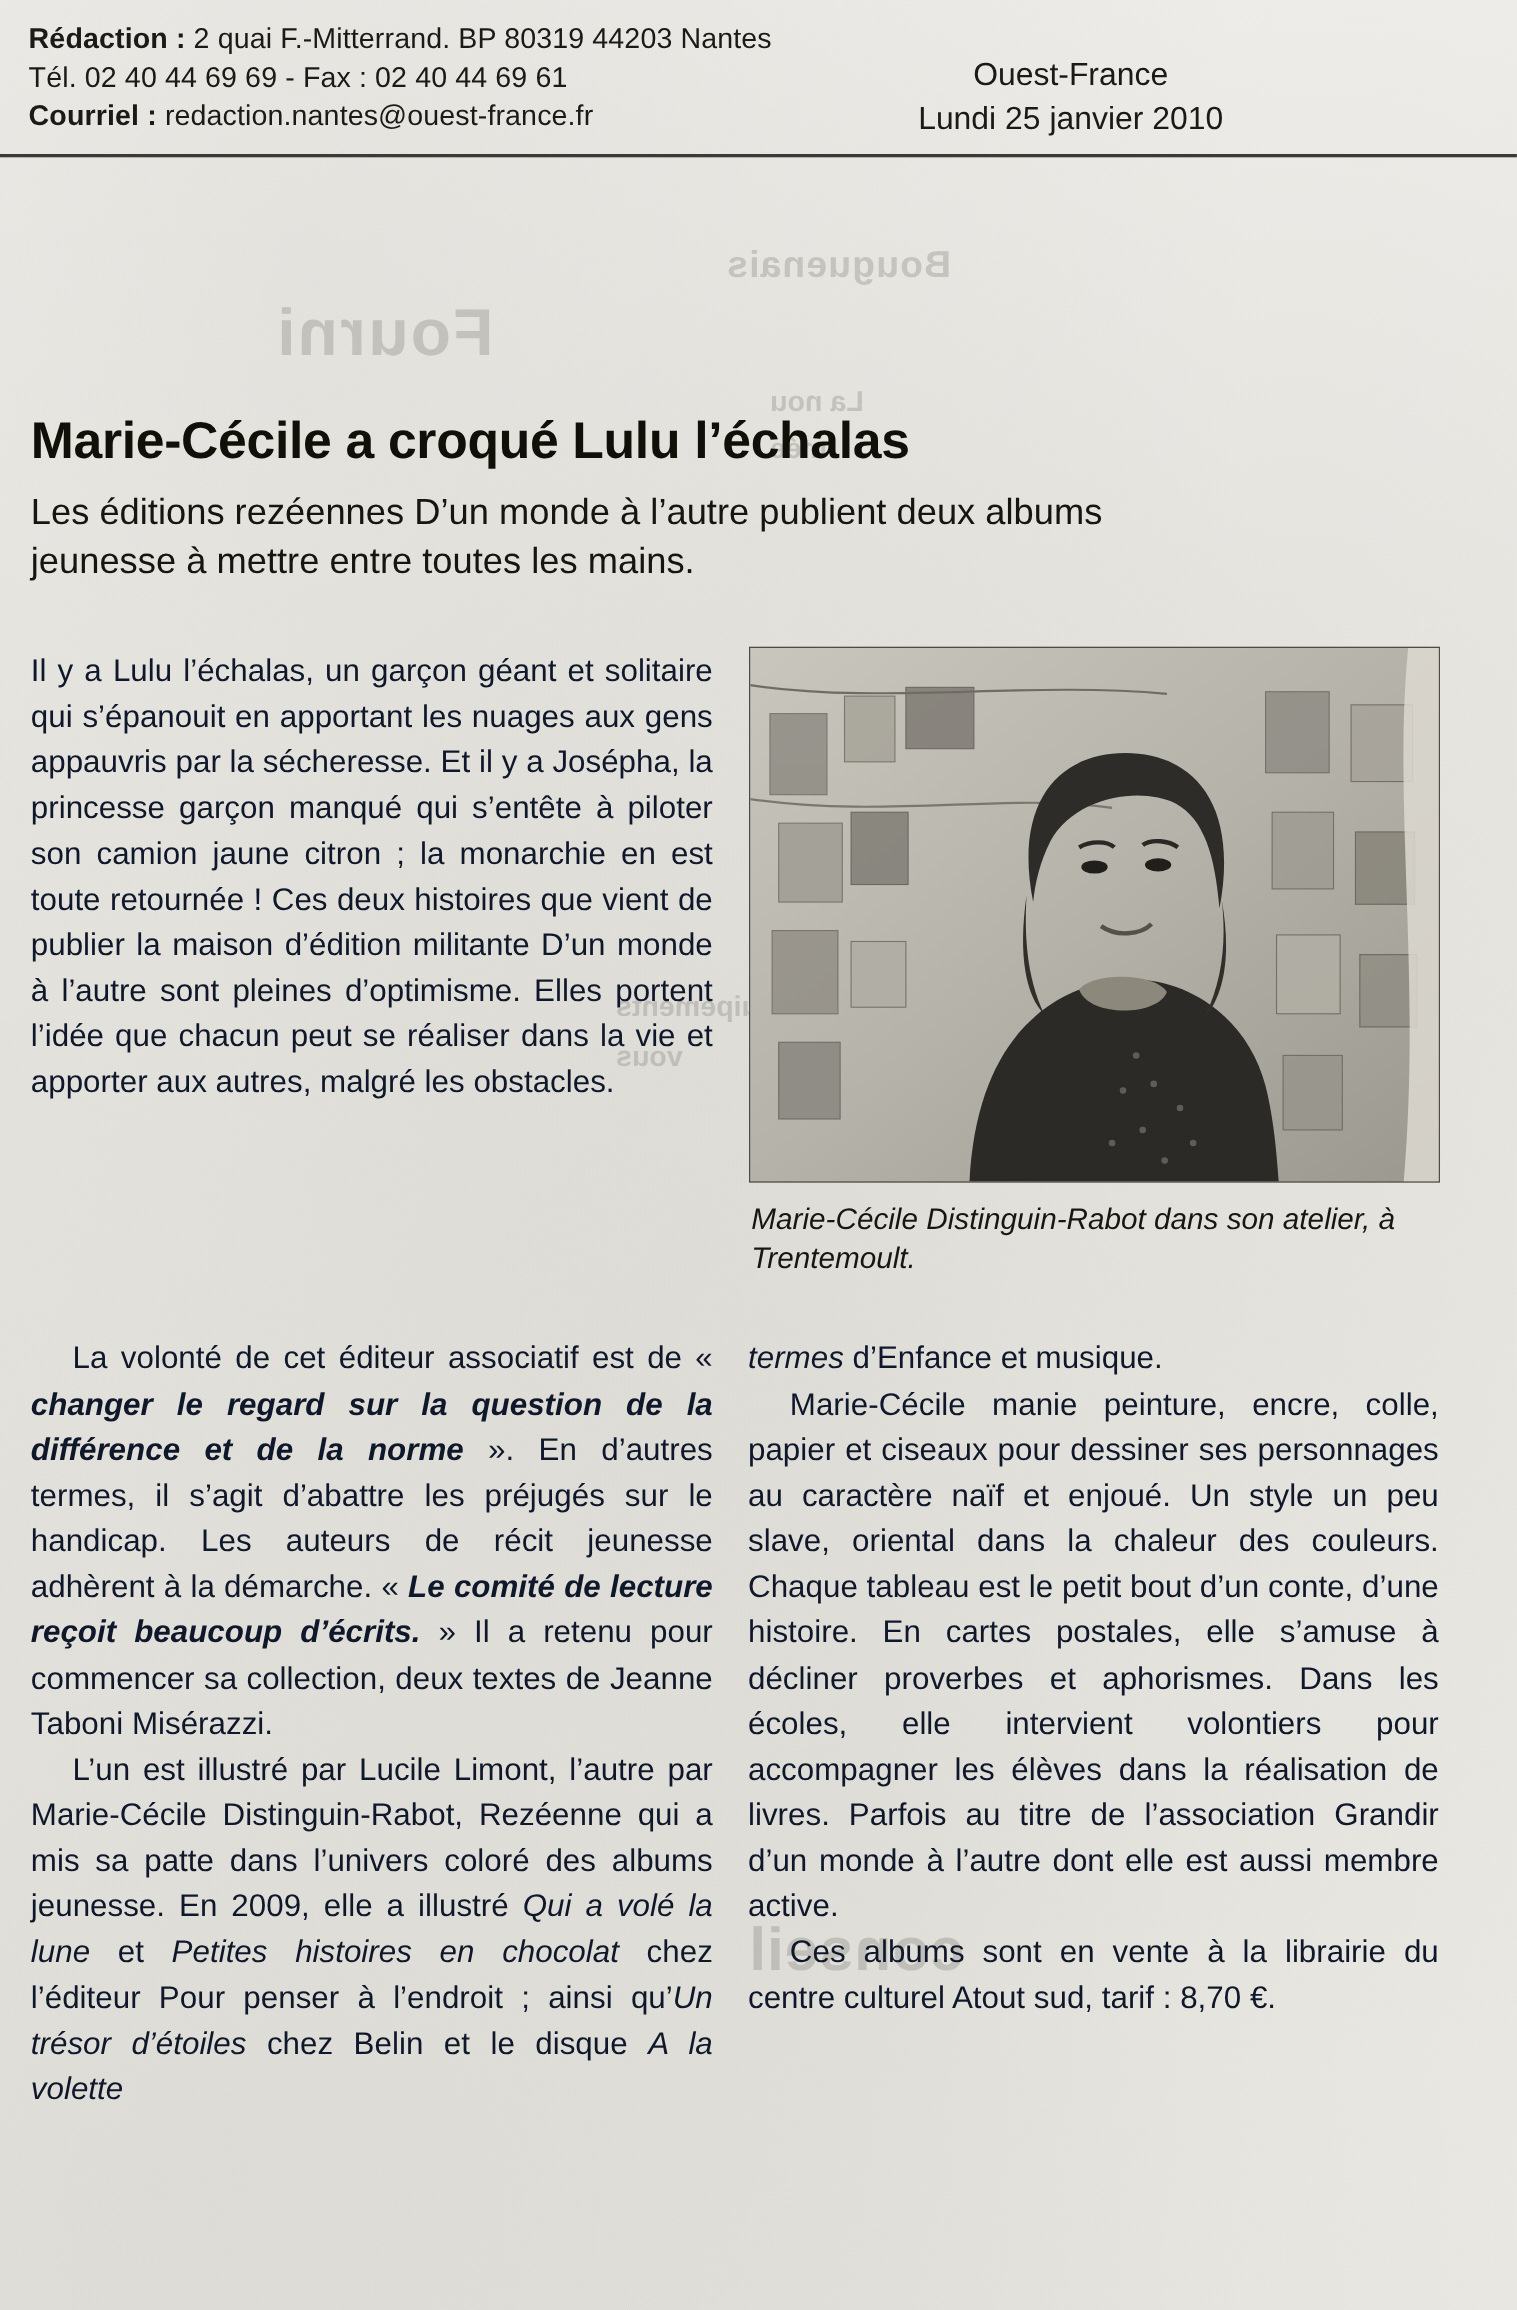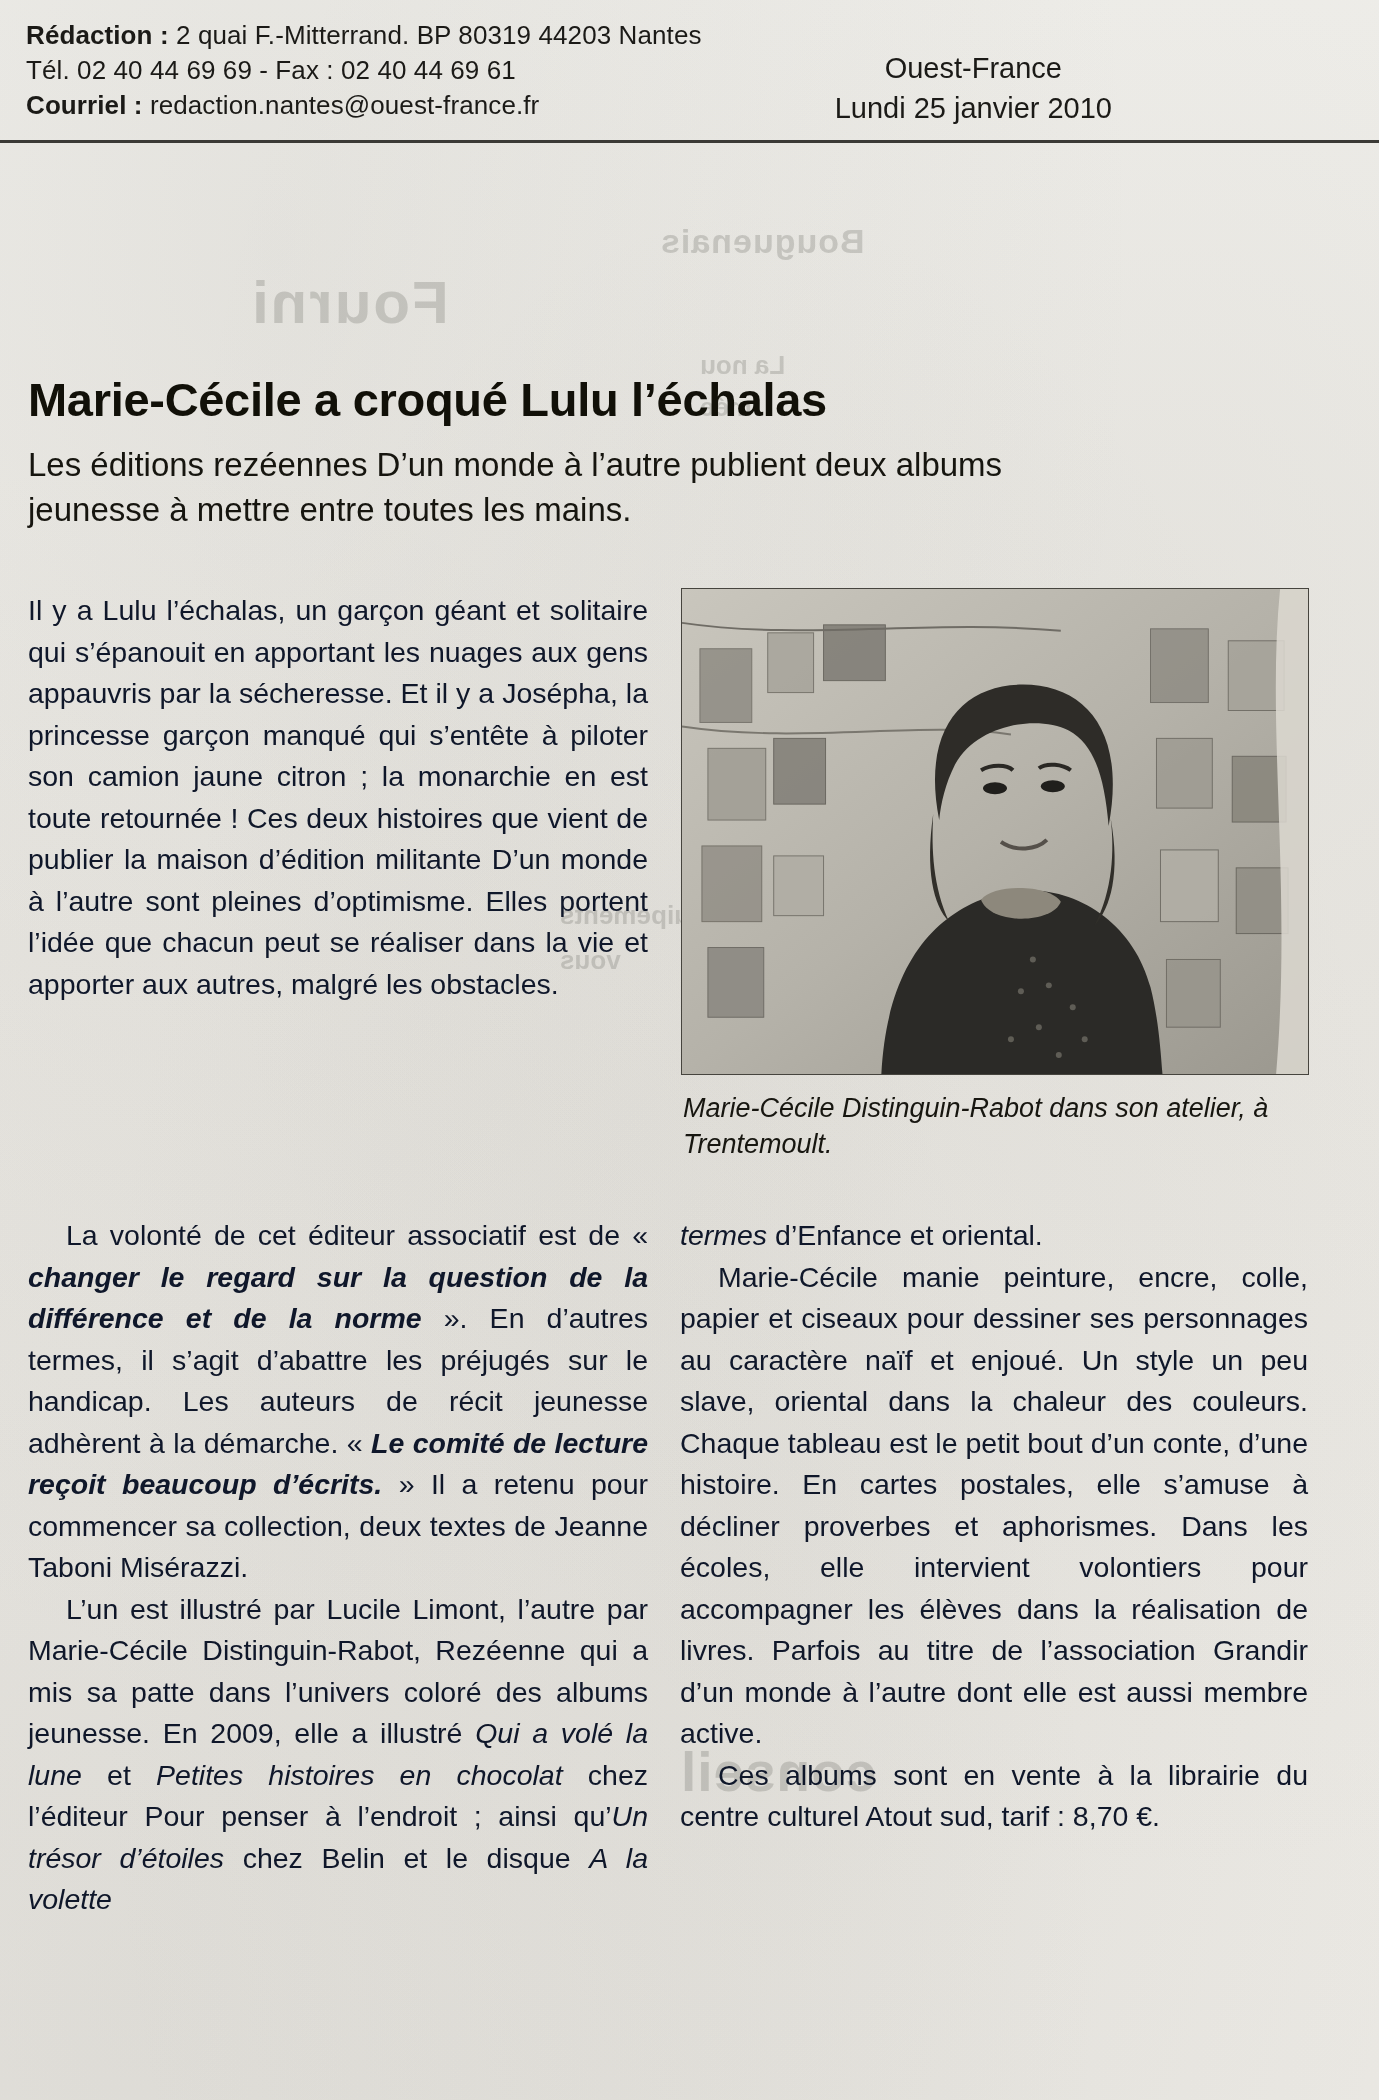--- a/index.html
+++ b/index.html
@@ -262,18 +262,18 @@
   <div class="col col-left">
     <p>Il y a Lulu l’échalas, un garçon géant et solitaire qui s’épanouit en apportant les nuages aux gens appauvris par la sécheresse. Et il y a Josépha, la princesse garçon manqué qui s’entête à piloter son camion jaune citron ; la monarchie en est toute retournée ! Ces deux histoires que vient de publier la maison d’édition militante D’un monde à l’autre sont pleines d’optimisme. Elles portent l’idée que chacun peut se réaliser dans la vie et apporter aux autres, malgré les obstacles.</p>
   </div>
 
   <div class="col col-left-lower">
     <p class="indent"><span>La volonté de cet éditeur associatif est de « </span><b class="bold">changer le regard sur la question de la différence et de la norme</b><span> ». En d’autres termes, il s’agit d’abattre les préjugés sur le handicap. Les auteurs de récit jeunesse adhèrent à la démarche. « </span><b class="bold">Le comité de lecture reçoit beaucoup d’écrits.</b><span> » Il a retenu pour commencer sa collection, deux textes de Jeanne Taboni Misérazzi.</span></p>
     <p class="indent"><span>L’un est illustré par Lucile Limont, l’autre par Marie-Cécile Distinguin-Rabot, Rezéenne qui a mis sa patte dans l’univers coloré des albums jeunesse. En 2009, elle a illustré </span><i class="ital">Qui a volé la lune</i><span> et </span><i class="ital">Petites histoires en chocolat</i><span> chez l’éditeur Pour penser à l’endroit ; ainsi qu’</span><i class="ital">Un trésor d’étoiles</i><span> chez Belin et le disque </span><i class="ital">A la volette</i></p>
   </div>
 
   <div class="col col-right">
-    <p><i class="ital">termes</i><span> d’Enfance et oriental.</span></p>
+    <p><i class="ital">termes</i><span> d’Enfance et musique.</span></p>
     <p class="indent">Marie-Cécile manie peinture, encre, colle, papier et ciseaux pour dessiner ses personnages au caractère naïf et enjoué. Un style un peu slave, oriental dans la chaleur des couleurs. Chaque tableau est le petit bout d’un conte, d’une histoire. En cartes postales, elle s’amuse à décliner proverbes et aphorismes. Dans les écoles, elle intervient volontiers pour accompagner les élèves dans la réalisation de livres. Parfois au titre de l’association Grandir d’un monde à l’autre dont elle est aussi membre active.</p>
     <p class="indent">Ces albums sont en vente à la librairie du centre culturel Atout sud, tarif : 8,70 €.</p>
   </div>
 
 </div>
 
 </body></html>

